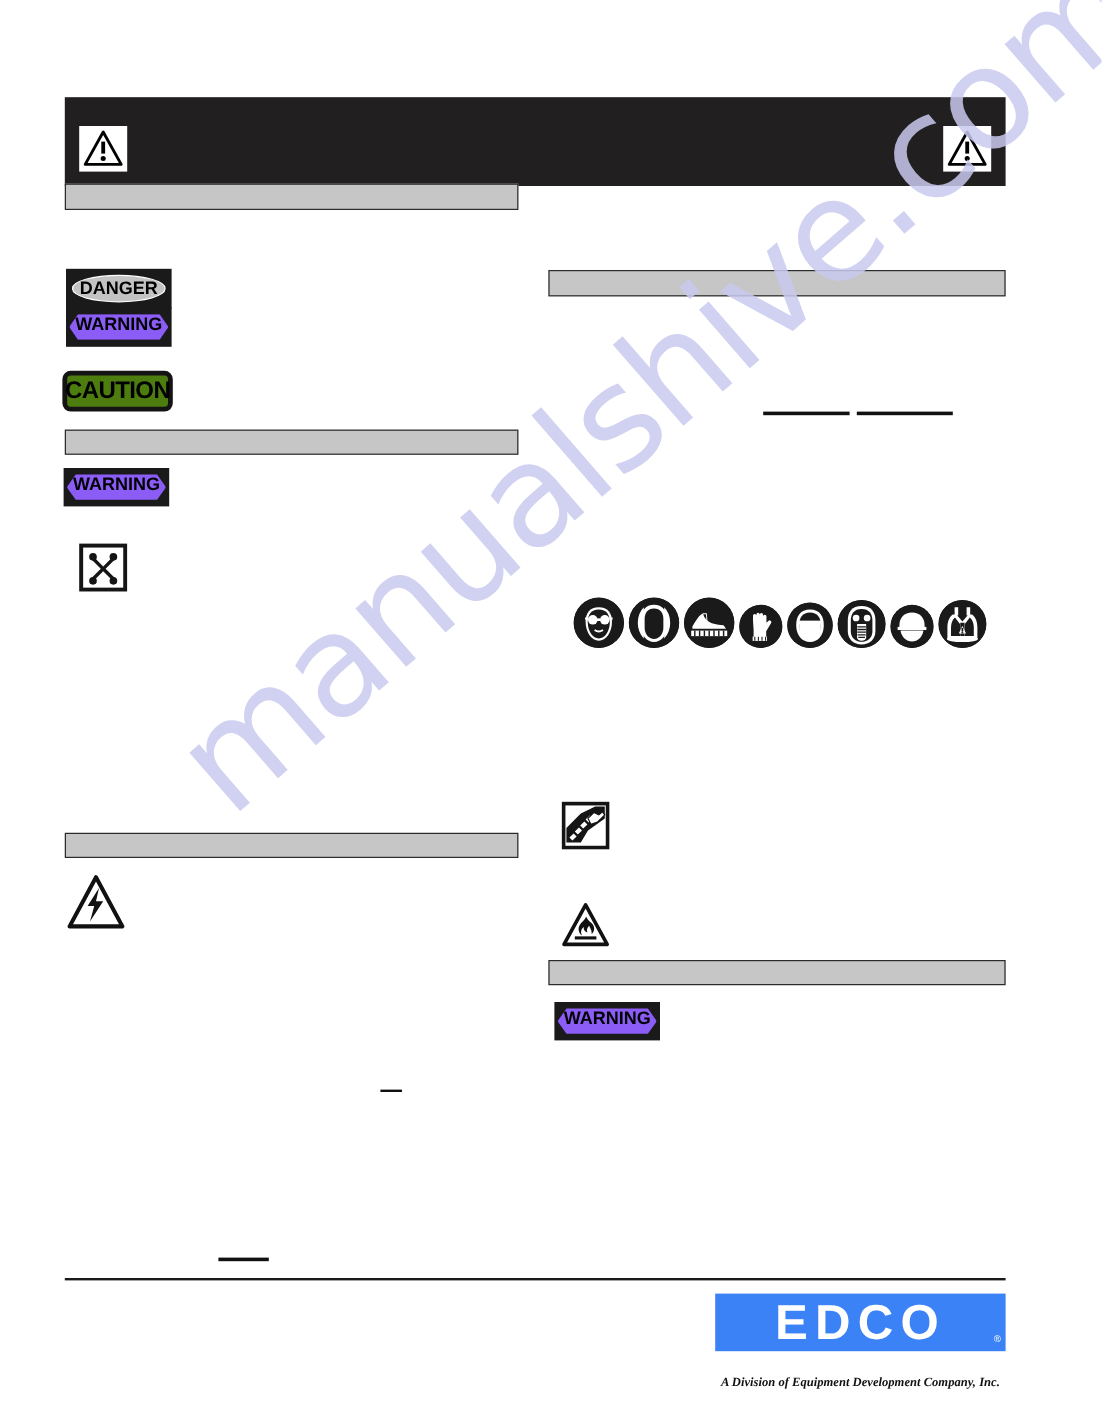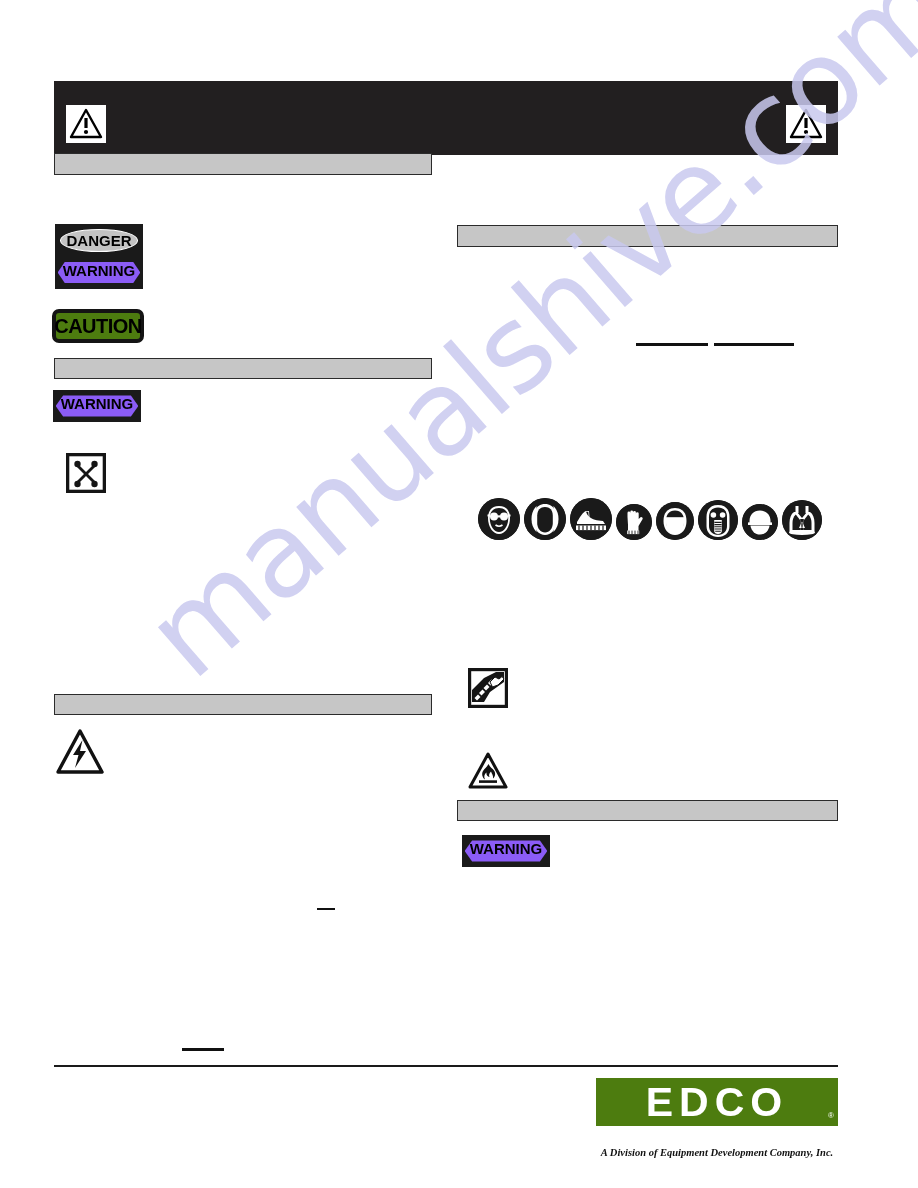--- a/index.html
+++ b/index.html
@@ -143,21 +143,21 @@
     z-index:3;
   }
   .edco{
     position:absolute;
     left:596px;top:1078px;
     width:242px;
     z-index:4;
   }
   .edco-box{
     width:242px;height:48px;
-    background:#4d7c0f;
+    background:#3b82f6;
     display:flex;align-items:center;justify-content:center;
     position:relative;
   }
   .edco-box .word{
     font-family:"Liberation Sans", sans-serif;
     font-weight:bold;
     font-size:41px;
     color:#ffffff;
     letter-spacing:6px;
     line-height:1;

